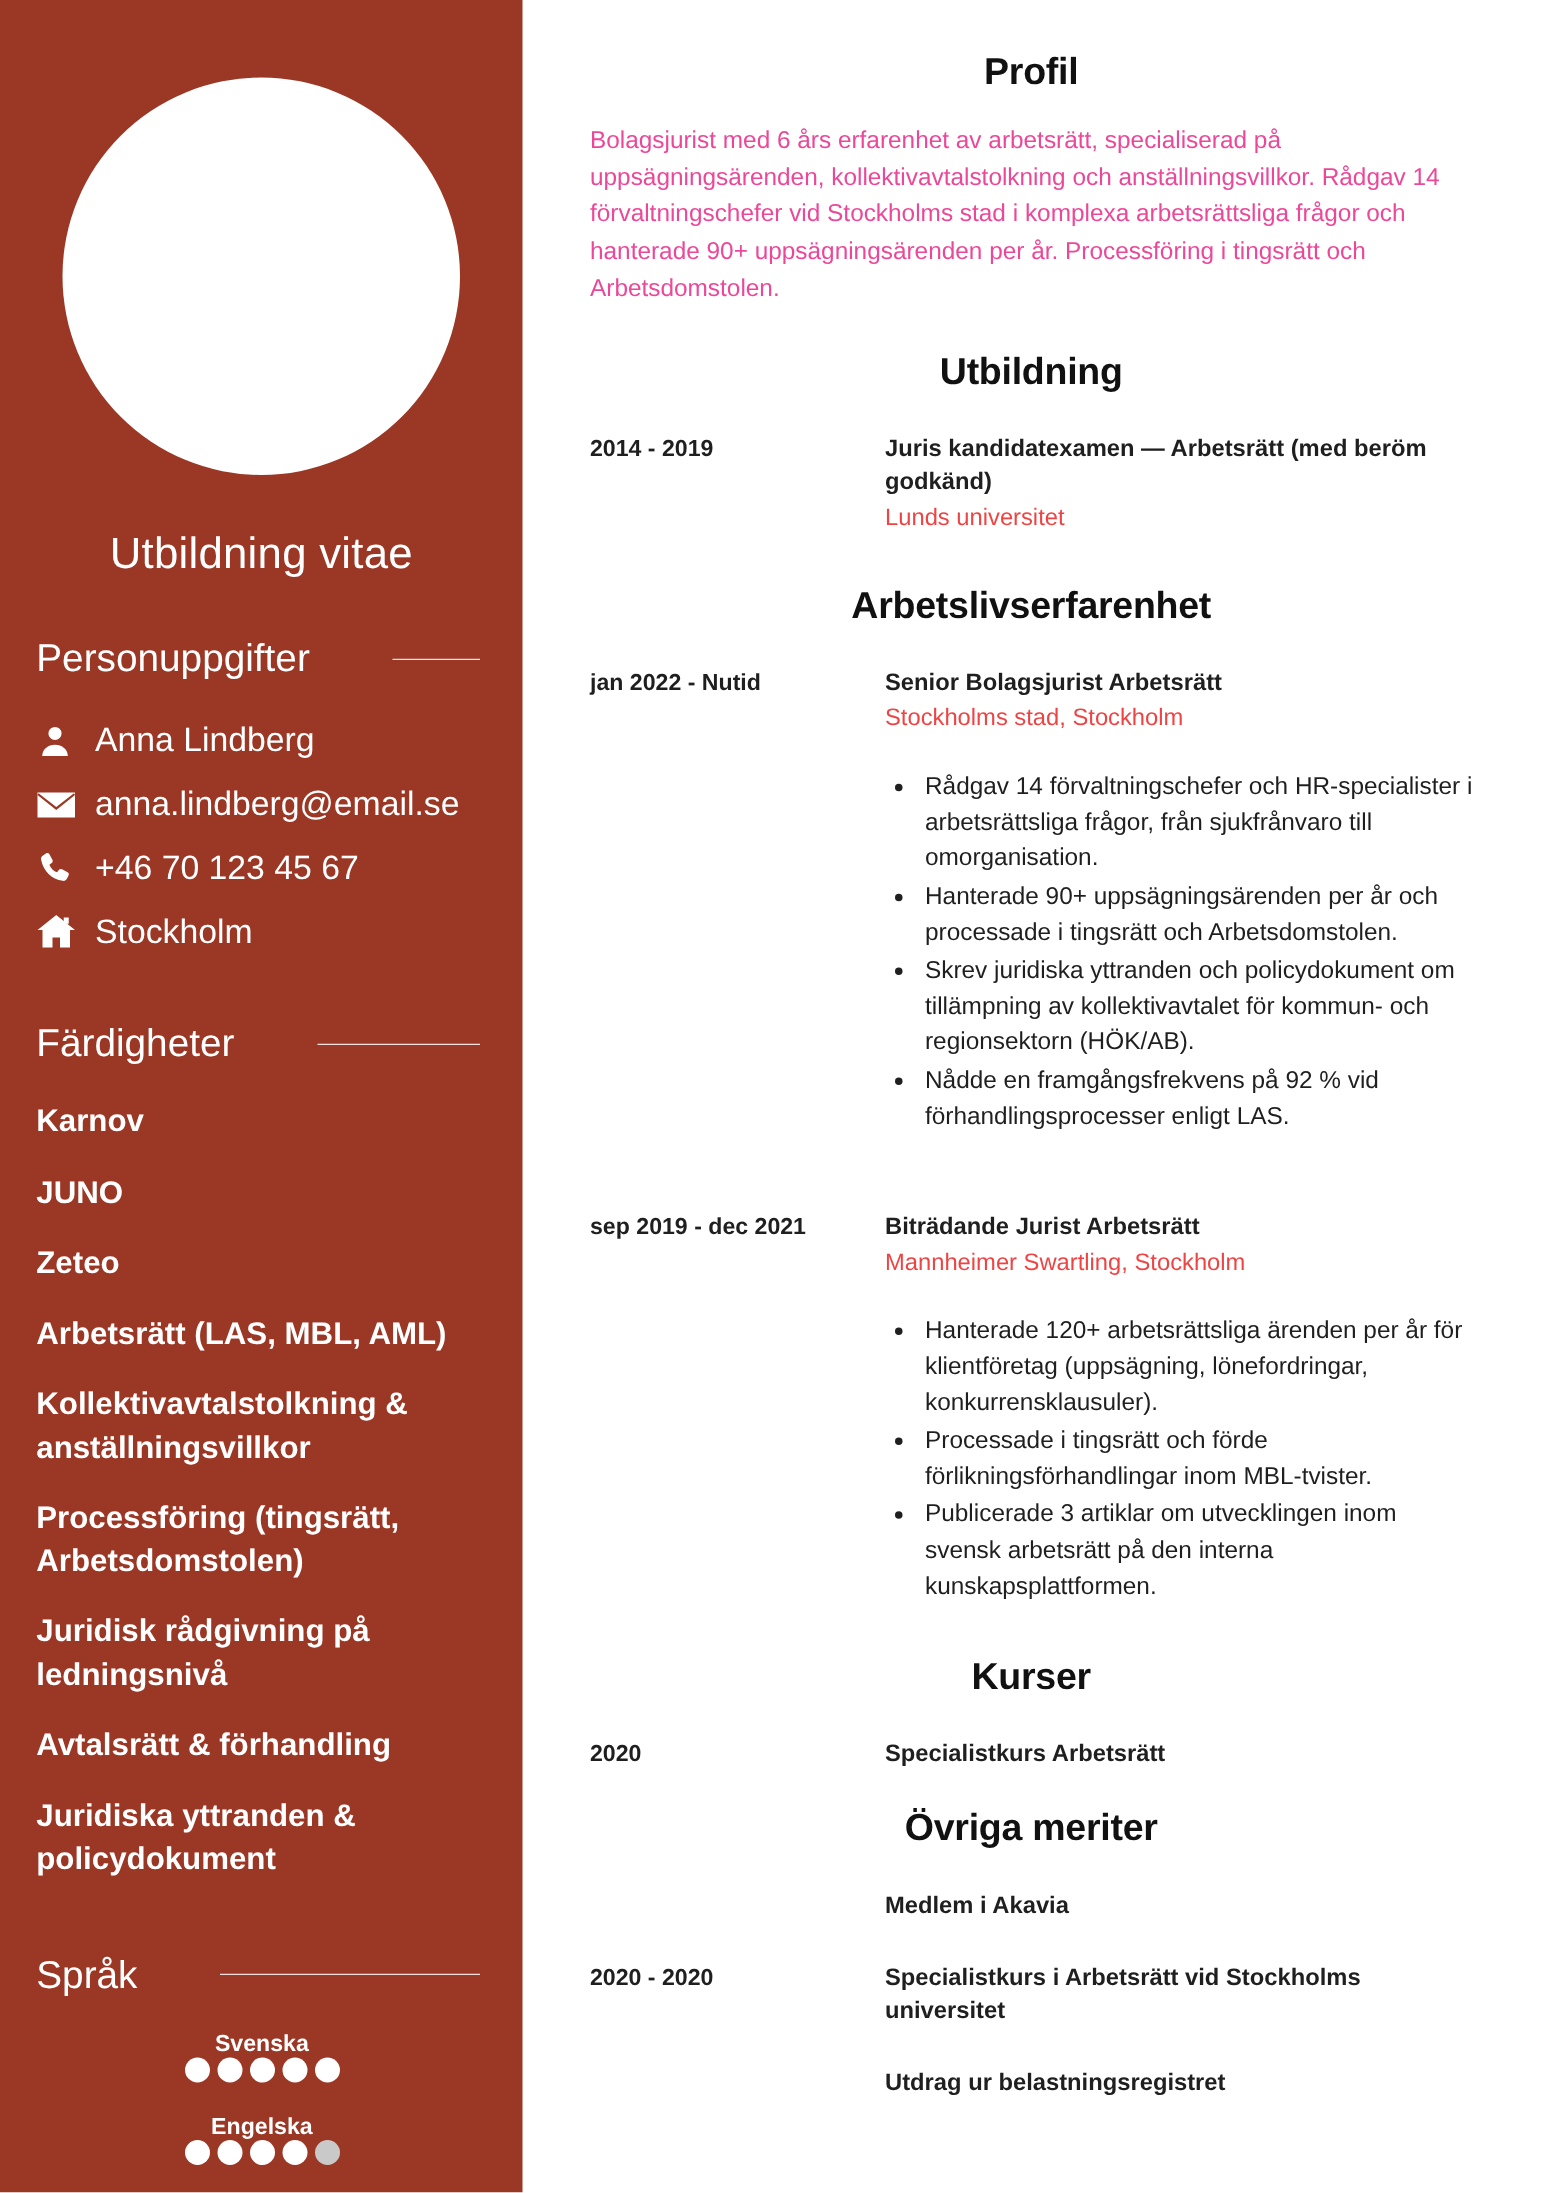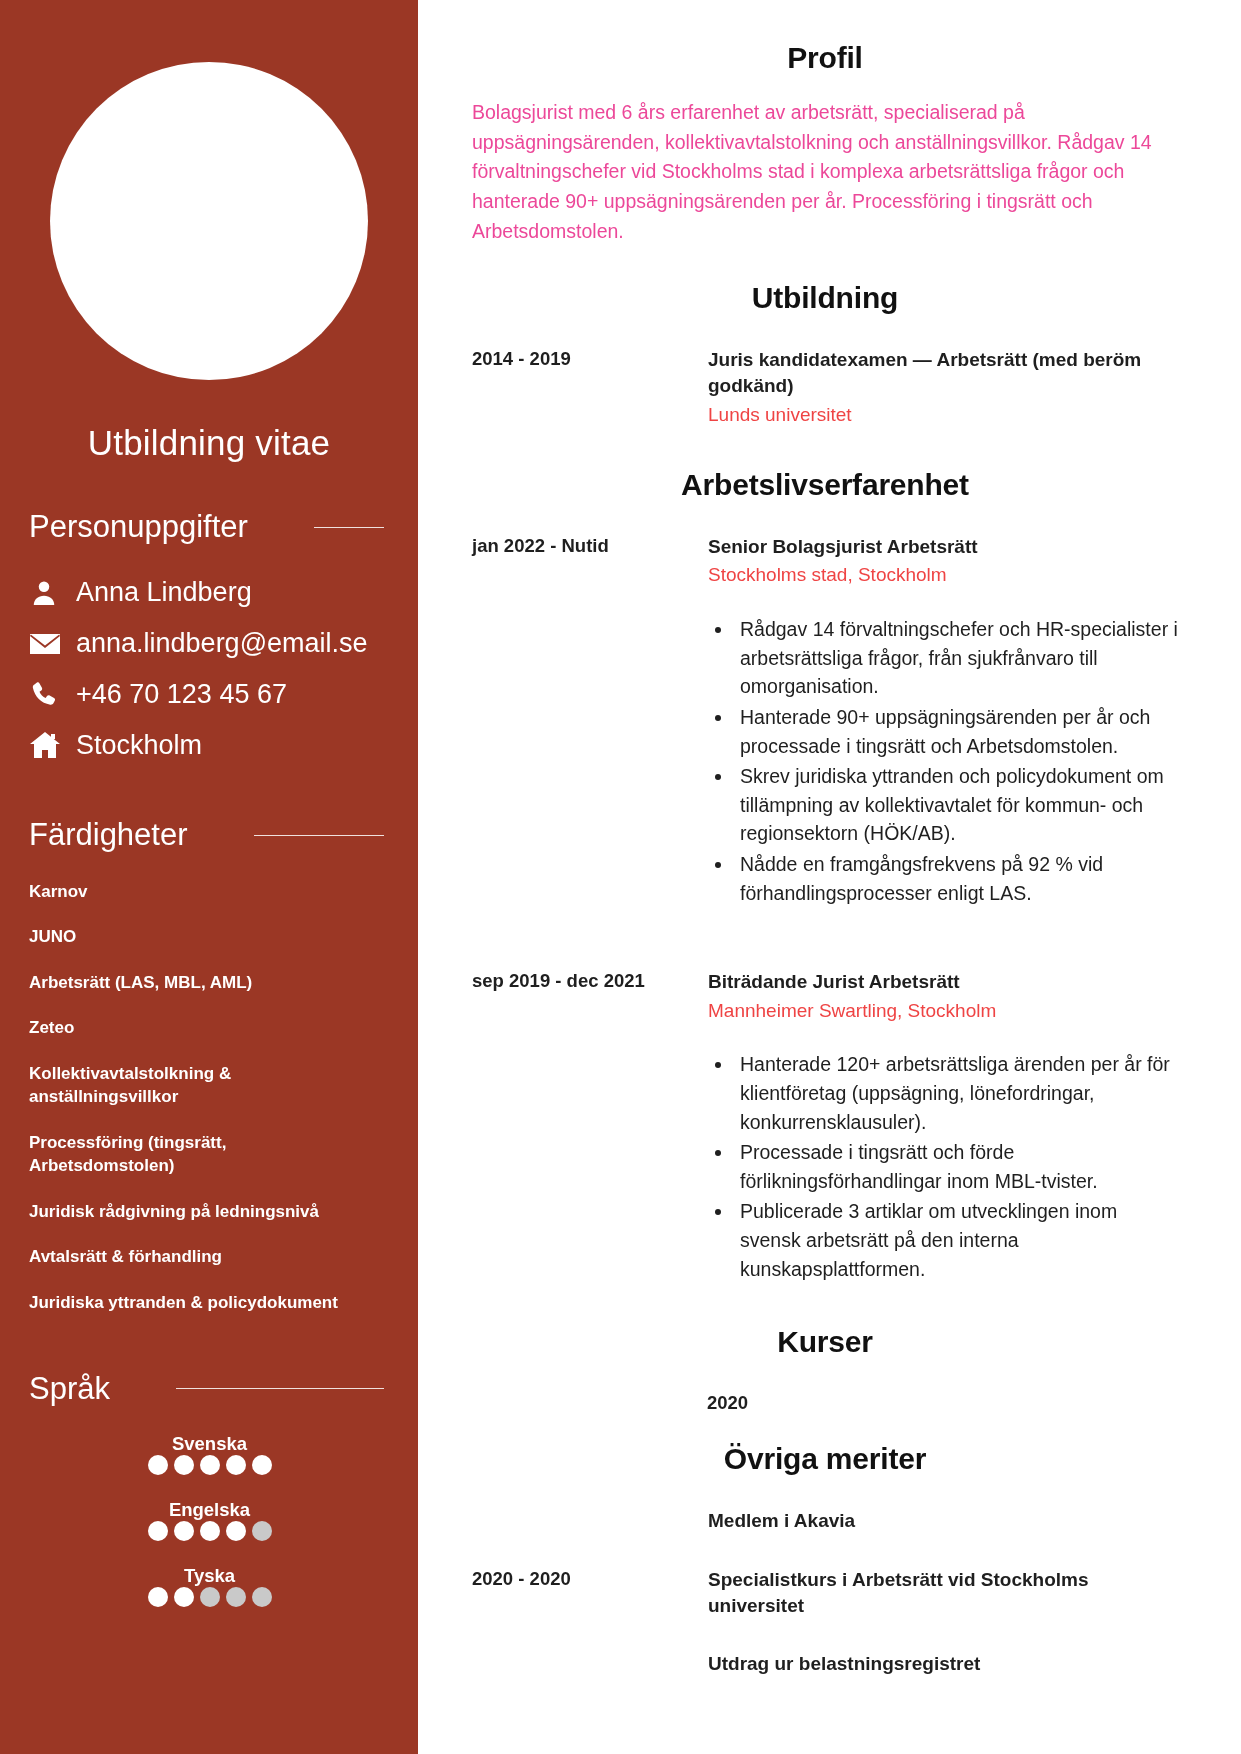--- a/index.html
+++ b/index.html
@@ -85,21 +85,21 @@
   }
   .contact-icon svg { fill: #ffffff; display:block; }
   .contact-text {
     font-size: 27px;
     font-weight: 400;
     color: #ffffff;
   }
 
   .skill-list { margin-top: 16px; }
   .skill-item {
-    font-size: 17px;
+    font-size: 25px;
     font-weight: bold;
     line-height: 1.38;
     padding: 11px 50px 11px 29px;
     color: #ffffff;
   }
 
   .lang-list { margin-top: 14px; }
   .lang-row {
     display: flex;
     align-items: center;
@@ -261,22 +261,22 @@
     </div>
 
     <div class="side-head">
       <span class="txt">Färdigheter</span>
       <span class="rule"></span>
     </div>
 
     <div class="skill-list">
       <div class="skill-item">Karnov</div>
       <div class="skill-item">JUNO</div>
+      <div class="skill-item">Zeteo</div>
       <div class="skill-item">Arbetsrätt (LAS, MBL, AML)</div>
-      <div class="skill-item">Zeteo</div>
       <div class="skill-item">Kollektivavtalstolkning &amp; anställningsvillkor</div>
       <div class="skill-item">Processföring (tingsrätt, Arbetsdomstolen)</div>
       <div class="skill-item">Juridisk rådgivning på ledningsnivå</div>
       <div class="skill-item">Avtalsrätt &amp; förhandling</div>
       <div class="skill-item">Juridiska yttranden &amp; policydokument</div>
     </div>
 
     <div class="side-head">
       <span class="txt">Språk</span>
       <span class="rule"></span>
@@ -386,20 +386,23 @@
     </section>
 
     <section>
       <div class="sec-head">
         <span class="txt">Kurser</span>
         <span class="rule"></span>
       </div>
 
       <div class="entry">
         <div class="when">2020</div>
+        <div class="what">
+          <div class="role">Specialistkurs Arbetsrätt</div>
+        </div>
       </div>
 
       <div class="gap-md"></div>
     </section>
 
     <section>
       <div class="sec-head">
         <span class="txt">Övriga meriter</span>
         <span class="rule"></span>
       </div>

